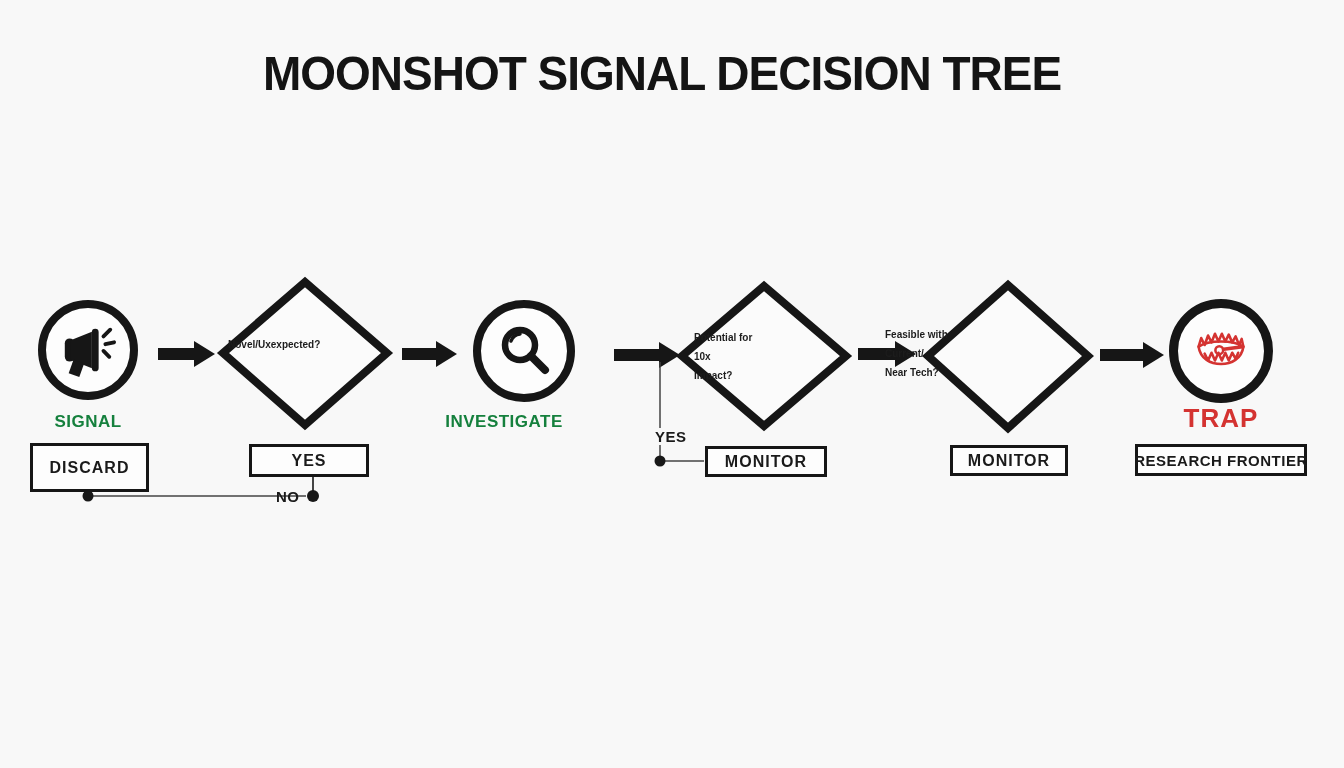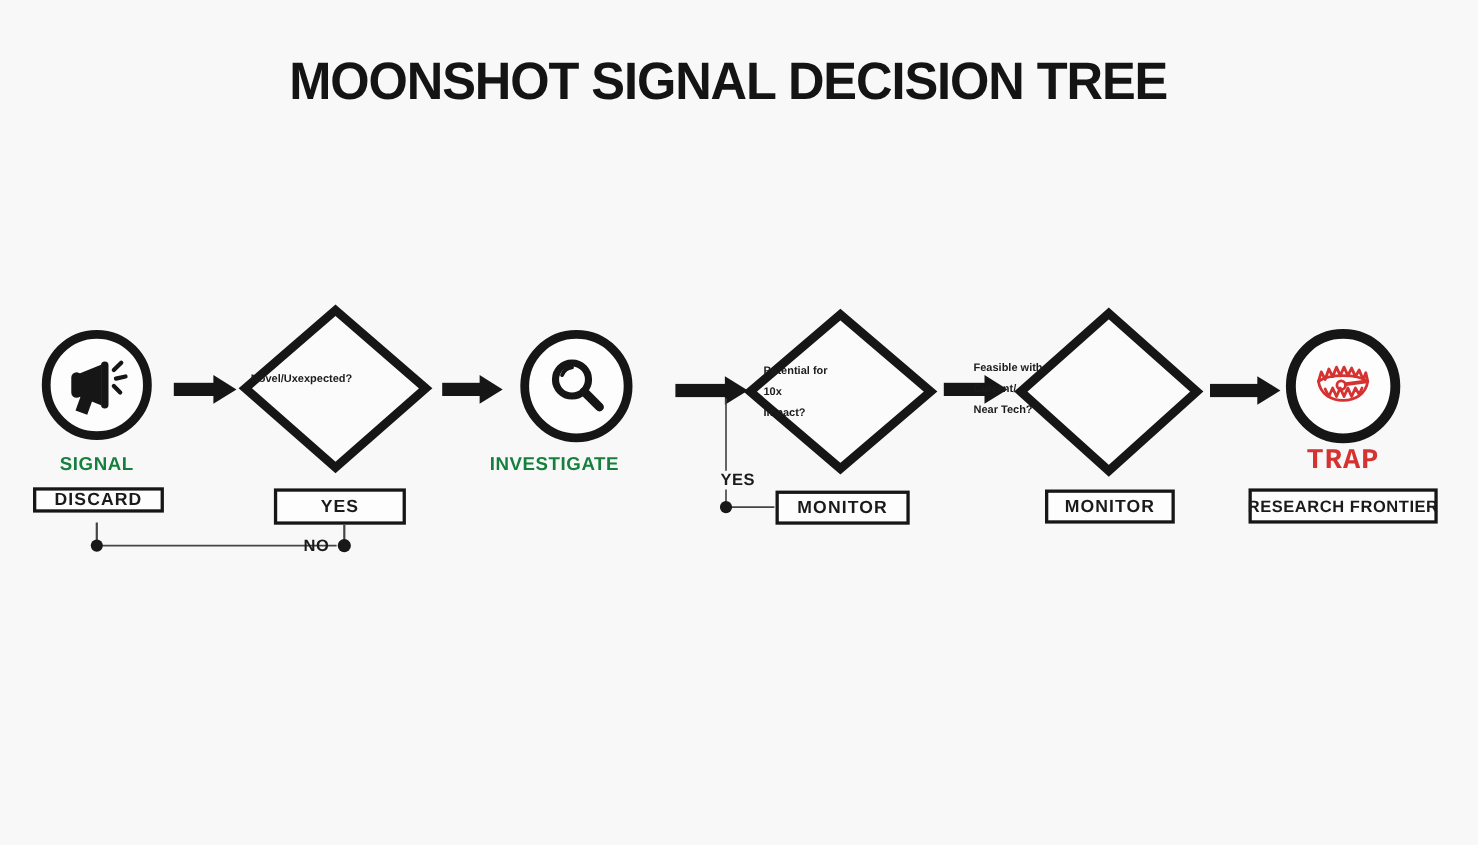--- a/index.html
+++ b/index.html
@@ -27,21 +27,21 @@
     position:absolute;border-radius:50%;
     background:#fdfdfd;border:8px solid #161616;
     display:flex;align-items:center;justify-content:center;
     box-sizing:border-box;
   }
   .node-label{
     position:absolute;text-align:center;
     font-size:17px;font-weight:bold;letter-spacing:0.5px;
     color:#15803d;white-space:nowrap;
   }
-  .node-label.red{color:#d43331;font-size:26px;letter-spacing:1px;font-family:Liberation Mono, monospace;}
+  .node-label.red{color:#d43331;font-size:26px;letter-spacing:1px;}
 
   .outcome-box{
     position:absolute;box-sizing:border-box;
     background:#fdfdfd;border:3px solid #161616;
     display:flex;align-items:center;justify-content:center;
     font-size:16px;font-weight:bold;letter-spacing:1px;
     color:#1a1a1a;white-space:nowrap;
   }
 
   .diamond-text{
@@ -156,21 +156,21 @@
         <polyline points="10,22 13,12 17,20 21,9 25,17 29,7 33,16 37,7 41,16 45,8 49,17 53,10 57,20 60,13 62,22"></polyline>
         <path d="M10,22 C12,36 24,42 36,42 C48,42 60,36 62,22 C56,18 46,16 36,16 C26,16 16,18 10,22 Z"></path>
         <polyline points="17,30 21,38 25,29 29,38 33,29 37,38 41,29 45,38 49,29 53,36 56,29"></polyline>
         <circle cx="34" cy="26" r="4.5"></circle>
         <line x1="39" y1="25" x2="61" y2="22" stroke-width="4"></line>
       </g>
     </svg>
   </div>
   <div class="node-label red" style="left:1161px;top:403px;width:120px;">TRAP</div>
 
-  <div class="outcome-box" style="left:30px;top:443px;width:119px;height:23px;">DISCARD</div>
+  <div class="outcome-box" style="left:30px;top:443px;width:119px;height:49px;">DISCARD</div>
   <div class="outcome-box" style="left:249px;top:444px;width:120px;height:33px;">YES</div>
   <div class="outcome-box" style="left:705px;top:446px;width:122px;height:31px;">MONITOR</div>
   <div class="outcome-box" style="left:950px;top:445px;width:118px;height:31px;">MONITOR</div>
   <div class="outcome-box" style="left:1135px;top:444px;width:172px;height:32px;font-size:15px;letter-spacing:0.5px;">RESEARCH FRONTIER</div>
 
   <div class="edge-label occlude" style="left:652px;top:428px;">YES</div>
   <div class="edge-label" style="left:276px;top:488px;">NO</div>
 
 </div>
 

